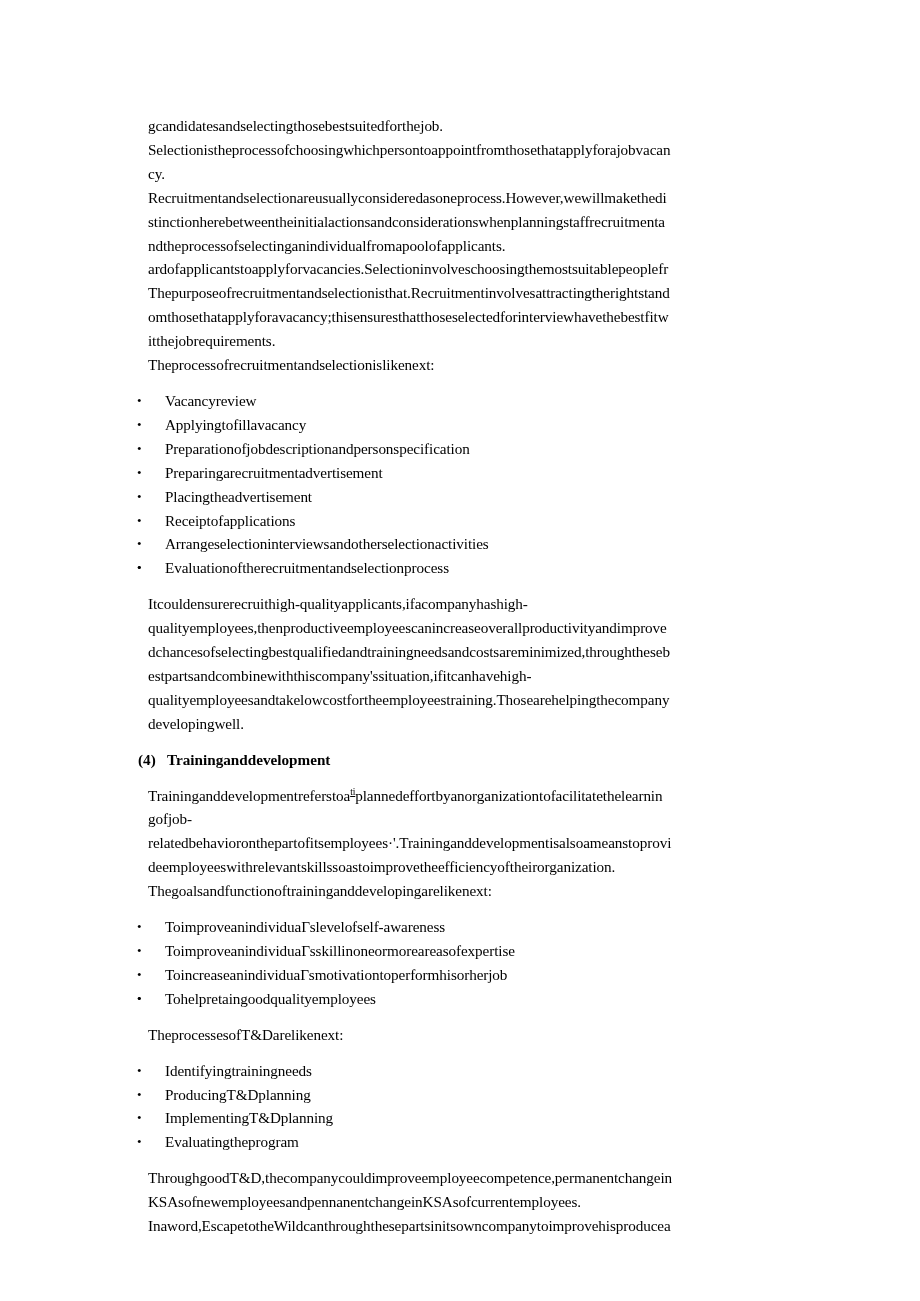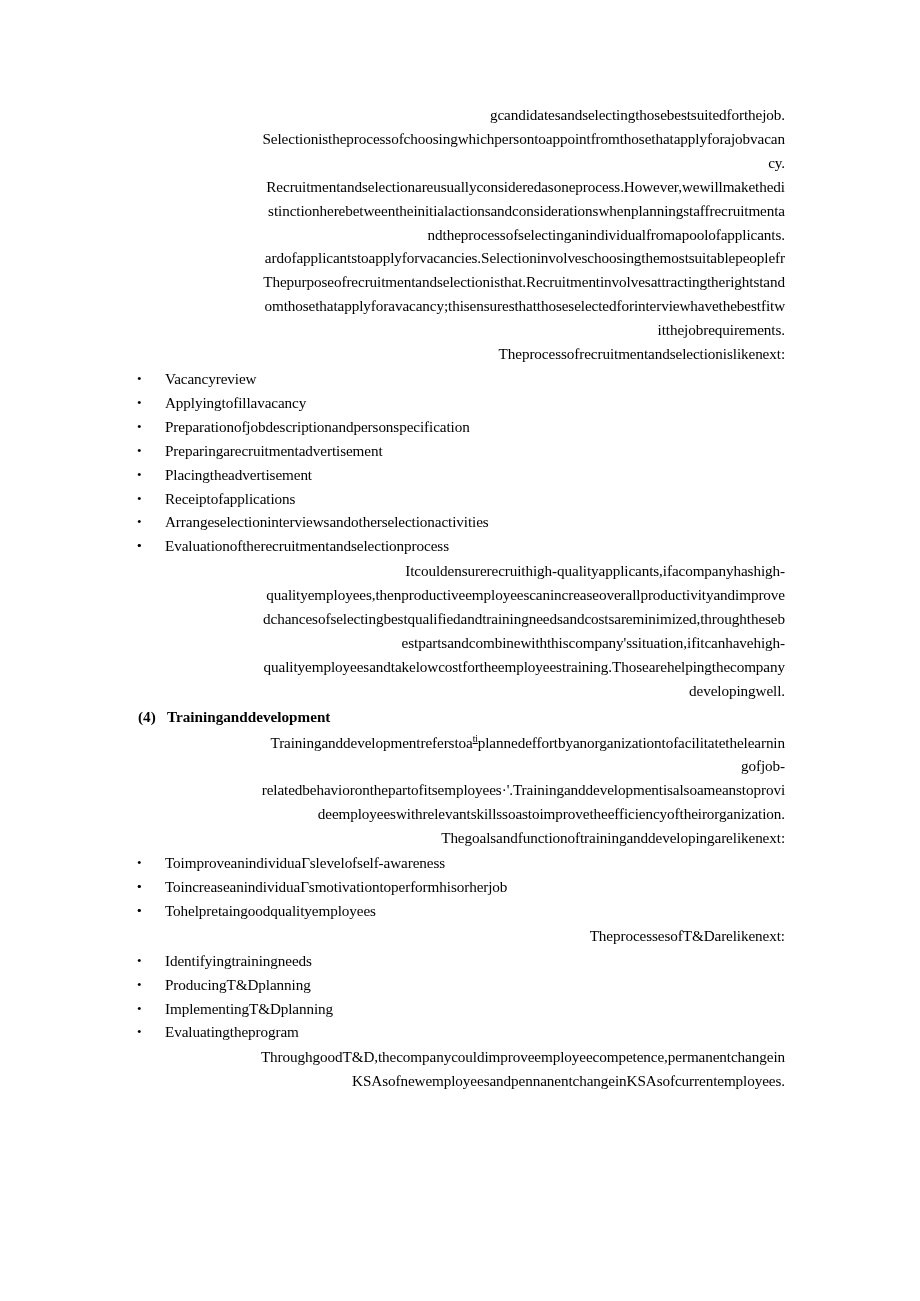--- a/index.html
+++ b/index.html
@@ -22,22 +22,22 @@
   }
   #content {
     position: absolute;
     left: 136px;
     top: 102px;
     width: 650px;
   }
   .para {
     font-size: 15.2px;
     line-height: 23.9px;
-    text-align: right;
-    margin: 1px;
+    text-align: left;
+    margin: 12px;
     word-spacing: -0.5px;
     letter-spacing: -0.1px;
   }
   .para-line {
     display: block;
     white-space: pre-wrap;
   }
   .heading {
     font-size: 15.2px;
     line-height: 23.9px;
@@ -122,36 +122,37 @@
     <div class="para">
       <span class="para-line"><span>Traininganddevelopmentreferstoa</span><sup class="marker">ti</sup><span>plannedeffortbyanorganizationtofacilitatethelearnin</span></span>
       <span class="para-line">gofjob-</span>
       <span class="para-line">relatedbehavioronthepartofitsemployees·'.Traininganddevelopmentisalsoameanstoprovi</span>
       <span class="para-line">deemployeeswithrelevantskillssoastoimprovetheefficiencyoftheirorganization.</span>
       <span class="para-line">Thegoalsandfunctionoftraininganddevelopingarelikenext:</span>
     </div>
 
     <ul class="bullets">
       <li><span class="bullet-mark">•</span><span>ToimproveanindividuaΓslevelofself-awareness</span></li>
-      <li><span class="bullet-mark">•</span></li>
+      <li><span class="bullet-mark">•</span><span>ToimproveanindividuaΓsskillinoneormoreareasofexpertise</span></li>
       <li><span class="bullet-mark">•</span><span>ToincreaseanindividuaΓsmotivationtoperformhisorherjob</span></li>
       <li><span class="bullet-mark">•</span></li>
       <li><span class="bullet-mark">•</span><span>Tohelpretaingoodqualityemployees</span></li>
     </ul>
 
     <div class="para">
       <span class="para-line">TheprocessesofT&amp;Darelikenext:</span>
     </div>
 
     <ul class="bullets">
       <li><span class="bullet-mark">•</span><span>Identifyingtrainingneeds</span></li>
       <li><span class="bullet-mark">•</span><span>ProducingT&amp;Dplanning</span></li>
       <li><span class="bullet-mark">•</span><span>ImplementingT&amp;Dplanning</span></li>
       <li><span class="bullet-mark">•</span><span>Evaluatingtheprogram</span></li>
     </ul>
 
     <div class="para">
       <span class="para-line">ThroughgoodT&amp;D,thecompanycouldimproveemployeecompetence,permanentchangein</span>
       <span class="para-line">KSAsofnewemployeesandpennanentchangeinKSAsofcurrentemployees.</span>
+      <span class="para-line">Inaword,EscapetotheWildcanthroughthesepartsinitsowncompanytoimprovehisproducea</span>
     </div>
 
   </div>
 </div>
 
 </body></html>

